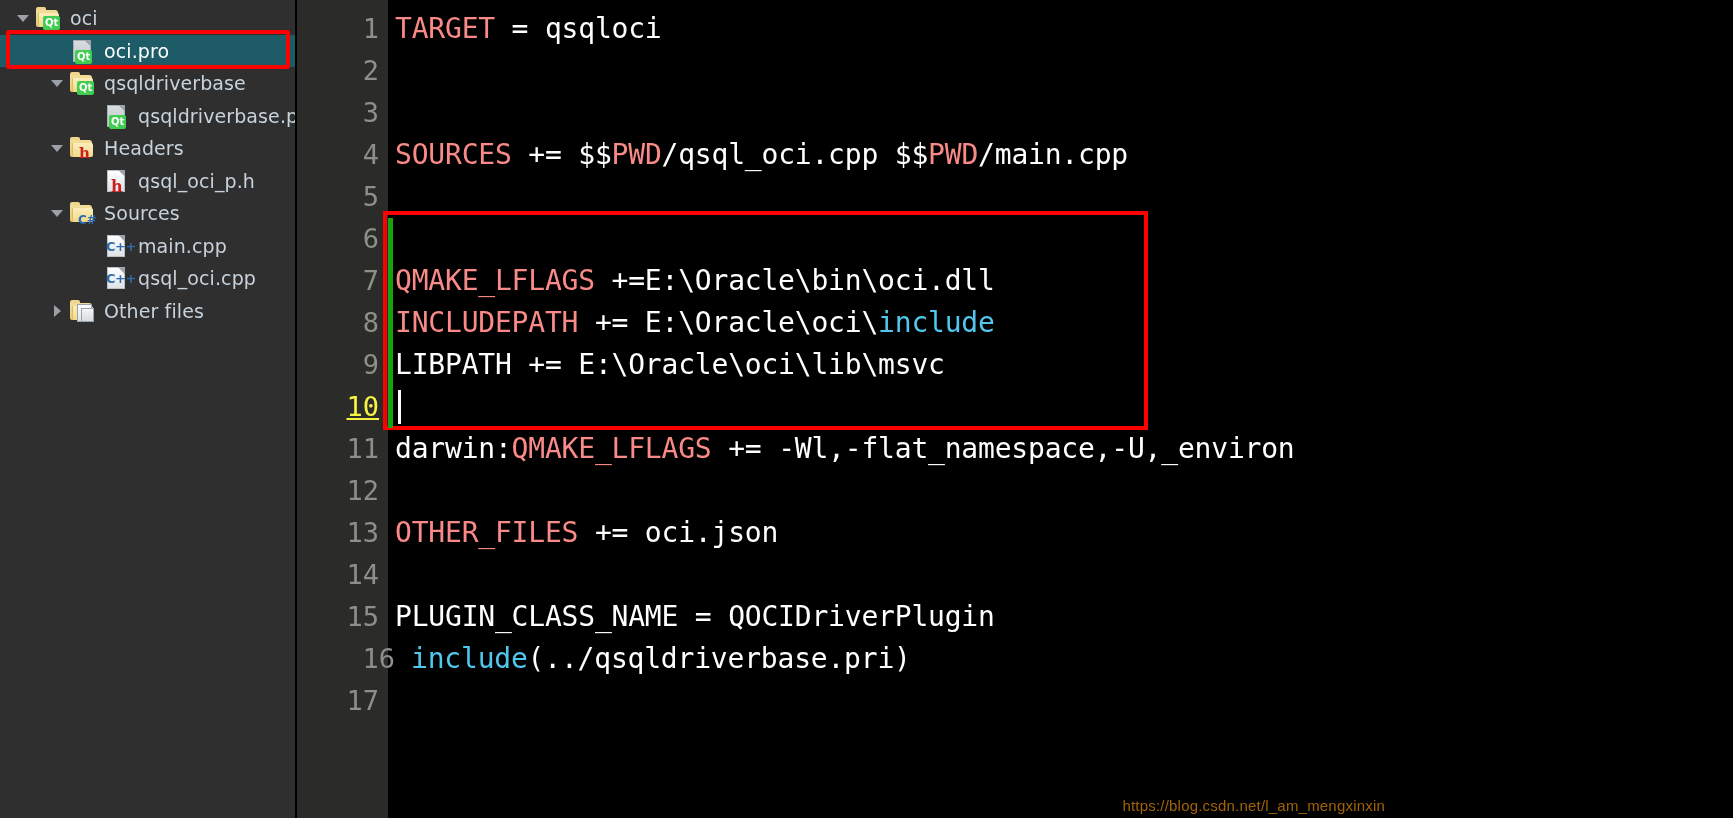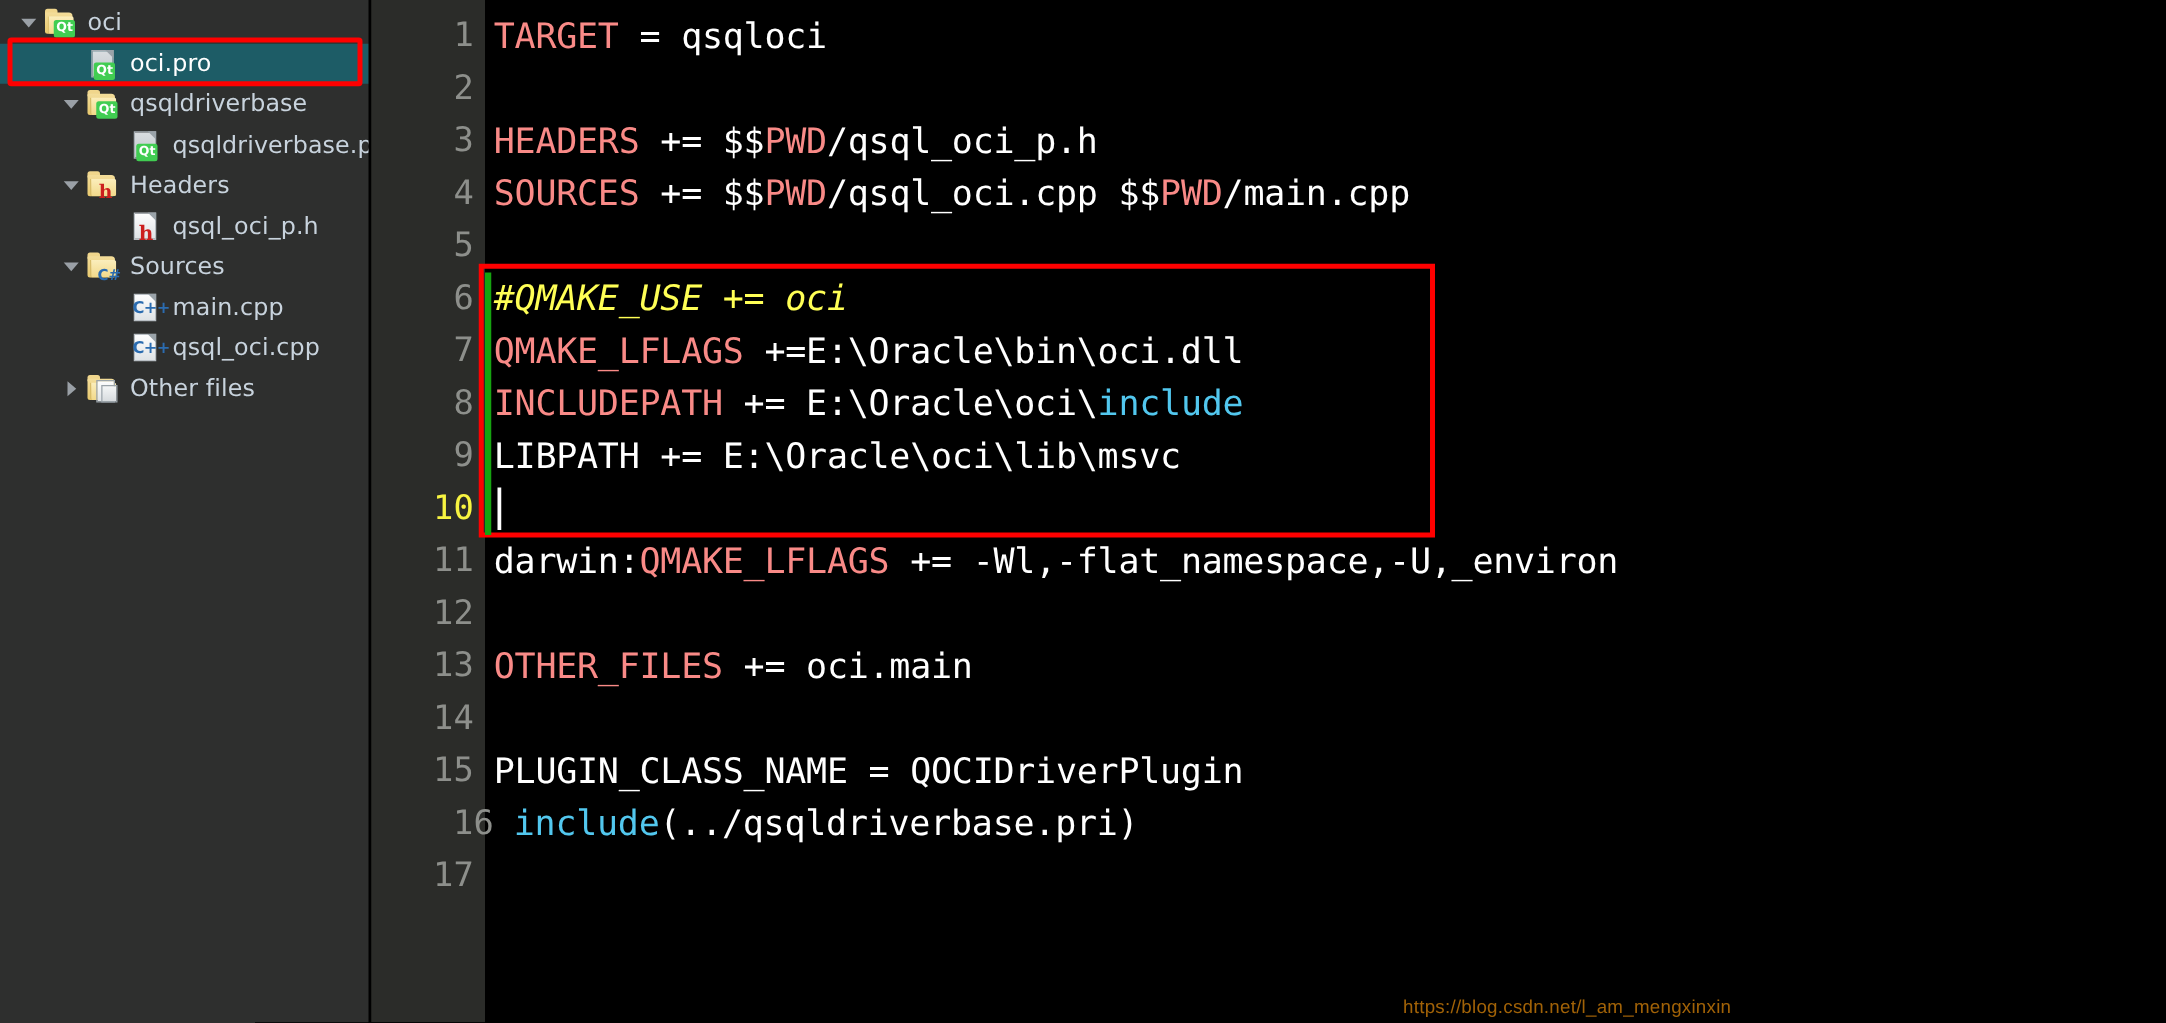--- a/index.html
+++ b/index.html
@@ -145,21 +145,21 @@
     white-space: pre;
   }
   .ln {
     position:absolute; left:0; width: 84px;
     text-align: right;
     font-family: "DejaVu Sans Mono", monospace;
     font-size: 27px;
     color: #8d8f8b;
     height:42px; line-height:42px;
   }
-  .ln.cur { color: #f7f441; }
+  .ln.cur { color: #f7f441; text-decoration: underline; }
   .code {
     position:absolute; left:100px;
     font-family: "DejaVu Sans Mono", monospace;
     font-size: 28px;
     color: #ffffff;
     height:42px; line-height:42px;
     letter-spacing: -0.2px;
   }
   .kw { color:#f98a87; }
   .inc { color:#52c7ee; }
@@ -338,31 +338,31 @@
         </div>
       </div>
     <div id="sel-outline"></div>
   </div>
 
   <div id="editor">
     <div id="gutter"></div>
     <div id="lines">
         <div class="line" style="position: absolute; left: 0px; right: 0px; top: 8px;"><span class="ln">1</span><span class="code"><span class="kw">TARGET</span><span class="wht"> = qsqloci</span></span></div>
         <div class="line" style="position: absolute; left: 0px; right: 0px; top: 50px;"><span class="ln">2</span><span class="code"></span></div>
-        <div class="line" style="position: absolute; left: 0px; right: 0px; top: 92px;"><span class="ln">3</span><span class="code"><span class="kw">HEADERS</span><span class="wht"> += $$</span><span class="kw">PWD</span><span class="wht">/qsql_oci_p.h</span></span></div>
+        <div class="line" style="position: absolute; left: 0px; right: 0px; top: 92px;"><span class="ln">3</span></div>
         <div class="line" style="position: absolute; left: 0px; right: 0px; top: 134px;"><span class="ln">4</span><span class="code"><span class="kw">SOURCES</span><span class="wht"> += $$</span><span class="kw">PWD</span><span class="wht">/qsql_oci.cpp $$</span><span class="kw">PWD</span><span class="wht">/main.cpp</span></span></div>
         <div class="line" style="position: absolute; left: 0px; right: 0px; top: 176px;"><span class="ln">5</span><span class="code"></span></div>
-        <div class="line" style="position: absolute; left: 0px; right: 0px; top: 218px;"><span class="ln">6</span><span class="code"><span class="cmt">#QMAKE_USE += oci</span></span></div>
+        <div class="line" style="position: absolute; left: 0px; right: 0px; top: 218px;"><span class="ln">6</span></div>
         <div class="line" style="position: absolute; left: 0px; right: 0px; top: 260px;"><span class="ln">7</span><span class="code"><span class="kw">QMAKE_LFLAGS</span><span class="wht"> +=E:\Oracle\bin\oci.dll</span></span></div>
         <div class="line" style="position: absolute; left: 0px; right: 0px; top: 302px;"><span class="ln">8</span><span class="code"><span class="kw">INCLUDEPATH</span><span class="wht"> += E:\Oracle\oci\</span><span class="inc">include</span></span></div>
         <div class="line" style="position: absolute; left: 0px; right: 0px; top: 344px;"><span class="ln">9</span><span class="code"><span class="wht">LIBPATH += E:\Oracle\oci\lib\msvc</span></span></div>
         <div class="line" style="position: absolute; left: 0px; right: 0px; top: 386px;"><span class="ln cur">10</span><span class="code"></span></div>
         <div class="line" style="position: absolute; left: 0px; right: 0px; top: 428px;"><span class="ln">11</span><span class="code"><span class="wht">darwin:</span><span class="kw">QMAKE_LFLAGS</span><span class="wht"> += -Wl,-flat_namespace,-U,_environ</span></span></div>
         <div class="line" style="position: absolute; left: 0px; right: 0px; top: 470px;"><span class="ln">12</span><span class="code"></span></div>
-        <div class="line" style="position: absolute; left: 0px; right: 0px; top: 512px;"><span class="ln">13</span><span class="code"><span class="kw">OTHER_FILES</span><span class="wht"> += oci.main</span></span></div>
+        <div class="line" style="position: absolute; left: 0px; right: 0px; top: 512px;"><span class="ln">13</span><span class="code"><span class="kw">OTHER_FILES</span><span class="wht"> += oci.json</span></span></div>
         <div class="line" style="position: absolute; left: 0px; right: 0px; top: 554px; padding-left: 45px;"><span class="ln">14</span><span class="code"></span></div>
         <div class="line" style="position: absolute; left: 0px; right: 0px; top: 596px;"><span class="ln">15</span><span class="code"><span class="wht">PLUGIN_CLASS_NAME = QOCIDriverPlugin</span></span></div>
         <div class="line" style="position: absolute; left: 16px; right: 0px; top: 638px;"><span class="ln">16</span><span class="code"><span class="inc">include</span><span class="wht">(../qsqldriverbase.pri)</span></span></div>
         <div class="line" style="position: absolute; left: 0px; right: 0px; top: 680px;"><span class="ln">17</span><span class="code"></span></div>
       </div>
     <div id="code-box"></div>
     <div id="watermark">https://blog.csdn.net/l_am_mengxinxin</div>
   <div class="modbar" style="top: 218px; height: 210px;"></div>
       <div id="caret" style="top: 390px;"></div>
     </div>

